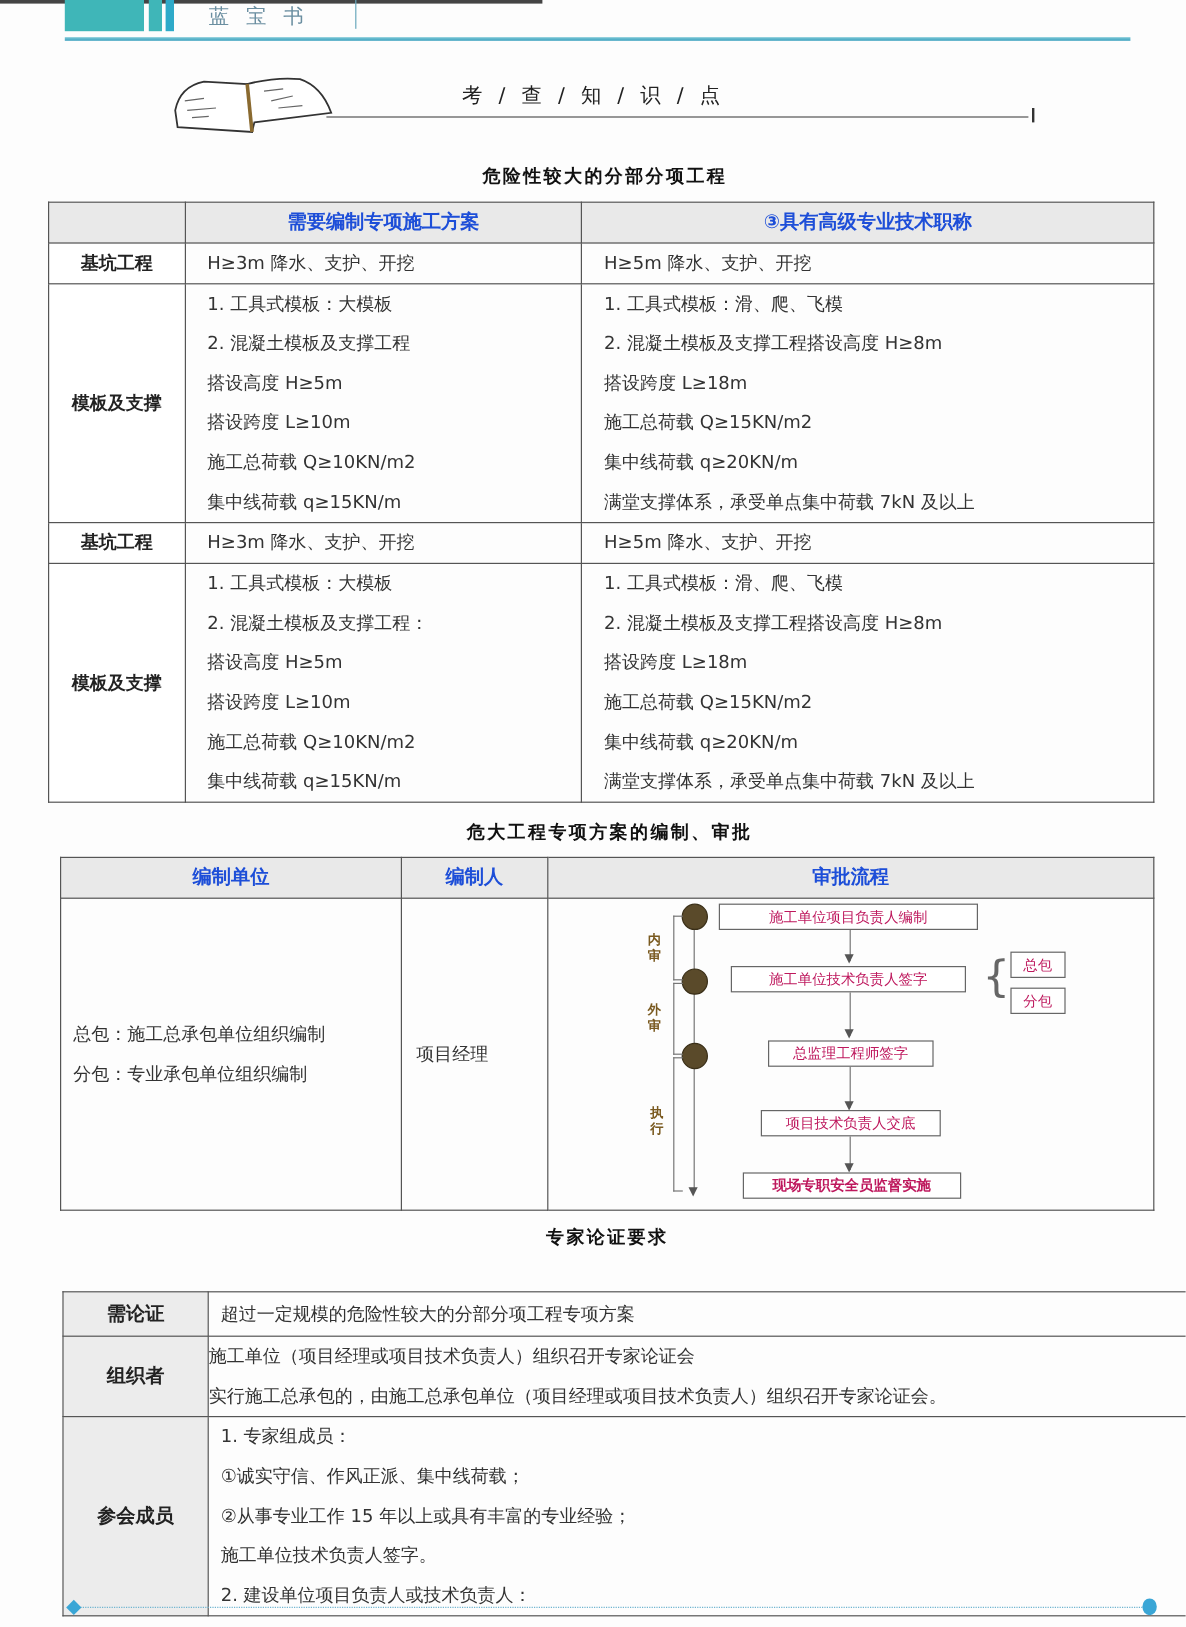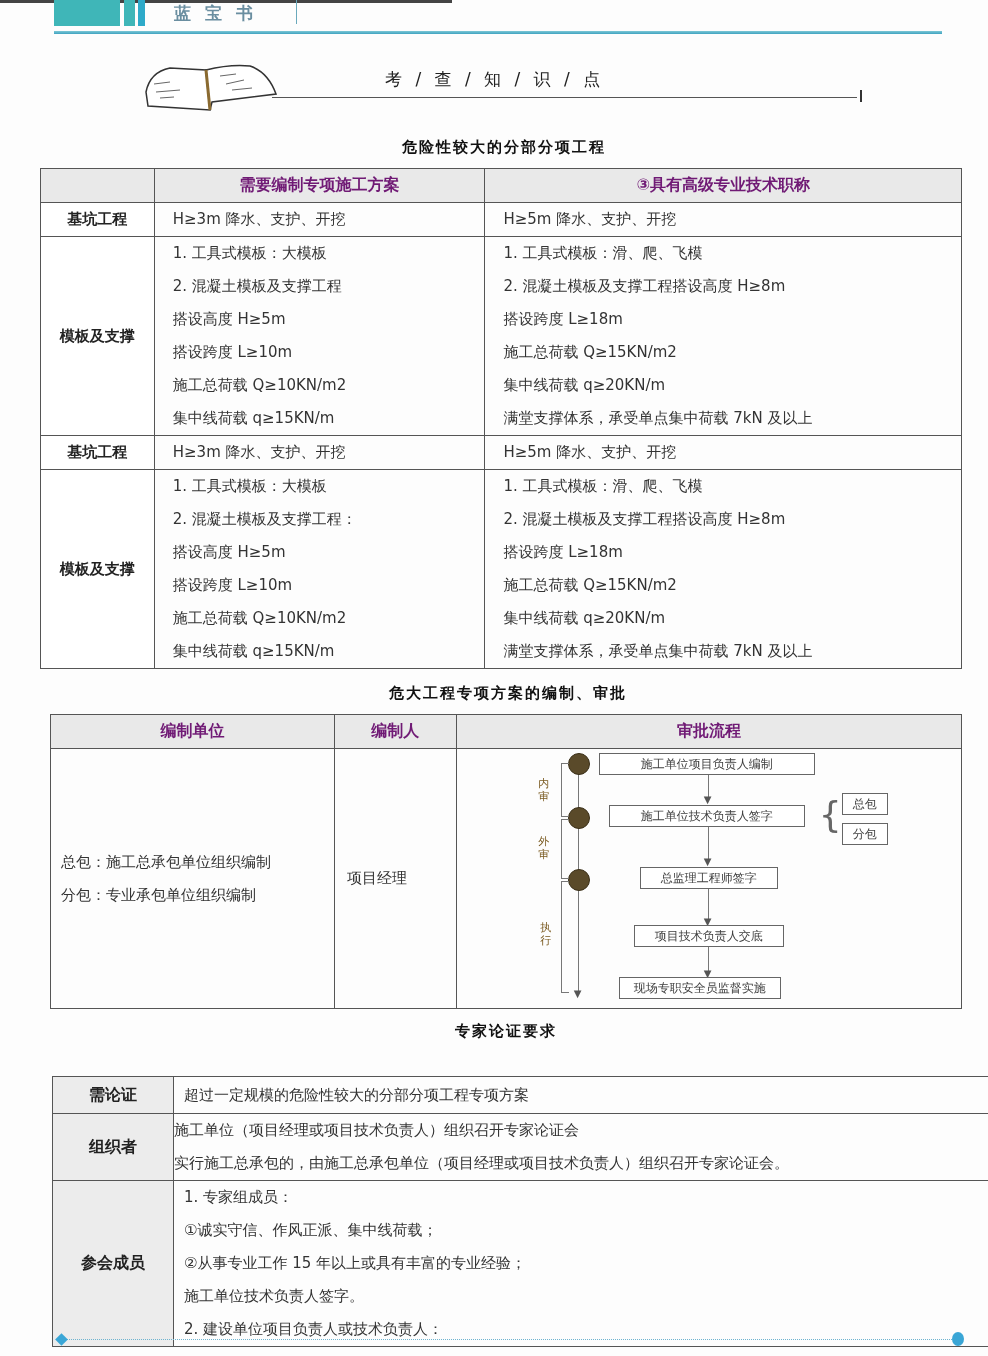--- a/index.html
+++ b/index.html
@@ -3,46 +3,46 @@
 <meta charset="utf-8">
 <style>
   * { box-sizing: border-box; margin: 0; padding: 0; }
   html, body { width: 988px; height: 1356px; background: #fdfdfd; overflow: hidden; }
   body { position: relative; font-family: "DejaVu Sans", "Liberation Sans", sans-serif; color: #333; }
 
   .topbar-dark { position: absolute; left: 0; top: 0; width: 452px; height: 3px; background: #444; }
   .brand-block1 { position: absolute; left: 54px; top: 0; width: 66px; height: 26px; background: #3fb6b8; }
   .brand-block2 { position: absolute; left: 124px; top: 0; width: 11px; height: 26px; background: #3fb6b8; }
   .brand-block3 { position: absolute; left: 138px; top: 0; width: 7px; height: 26px; background: #2eaac9; }
-  .brand-title { position: absolute; left: 174px; top: 2px; font-size: 17px; letter-spacing: 14px; color: #6a8ea0; font-weight: bold; }
+  .brand-title { position: absolute; left: 174px; top: 2px; font-size: 17px; letter-spacing: 14px; color: #6a8ea0; }
   .brand-divider { position: absolute; left: 296px; top: 0; width: 1px; height: 24px; background: #6aa9bc; }
   .header-rule { position: absolute; left: 54px; top: 31px; width: 888px; height: 3px; background: linear-gradient(#7cc7d6, #3fa3c0); }
 
   .kp-book { position: absolute; left: 140px; top: 62px; width: 142px; height: 52px; }
   .kp-title { position: absolute; left: 385px; top: 68px; font-size: 17px; letter-spacing: 4px; color: #222; }
   .kp-rule { position: absolute; left: 272px; top: 97px; width: 585px; height: 1px; background: #555; }
   .kp-tick { position: absolute; left: 860px; top: 90px; width: 2px; height: 12px; background: #333; }
 
   .section-title { position: absolute; width: 988px; text-align: center; font-weight: bold; font-size: 15px; letter-spacing: 2px; color: #111; }
 
   table { position: absolute; border-collapse: collapse; font-size: 15px; color: #333; }
   td, th { border: 1.5px solid #555; }
-  th { background: #e9e9e9; font-weight: bold; font-size: 16px; height: 34px; color: #701a75; }
+  th { background: #e9e9e9; font-weight: bold; font-size: 16px; height: 34px; color: #1d4ed8; }
   .rowhead { background: #fff; font-weight: bold; text-align: center; color: #222; }
   .rowhead-gray { background: #ececec; font-weight: bold; text-align: center; color: #222; }
   .cell { padding-left: 18px; }
   .line { height: 33px; line-height: 33px; white-space: nowrap; }
 
   
   .flow { position: relative; width: 100%; height: 256px; }
-  .fbox { position: absolute; border: 1px solid #666; background: #fff; font-size: 12px; text-align: center; line-height: 20px; color: #404040; }
+  .fbox { position: absolute; border: 1px solid #666; background: #fff; font-size: 12px; text-align: center; line-height: 20px; color: #be185d; }
   .fdot { position: absolute; width: 22px; height: 22px; border-radius: 50%; background: #5a4a2a; border: 1px solid #3a2f18; }
   .fvline { position: absolute; width: 1px; background: #777; }
   .farrow { position: absolute; font-size: 10px; color: #555; line-height: 10px; }
-  .fstage { position: absolute; font-size: 11px; font-weight: normal; color: #7a5a20; width: 14px; line-height: 13px; text-align: center; }
+  .fstage { position: absolute; font-size: 11px; font-weight: bold; color: #7a5a20; width: 14px; line-height: 13px; text-align: right; }
   .fbracket { position: absolute; border: 1px solid #777; border-right: none; width: 8px; }
   .fbrace { position: absolute; font-size: 36px; color: #666; line-height: 36px; }
 
   .footer-line { position: absolute; left: 62px; top: 1339px; width: 896px; border-top: 1px dotted #6fb4d0; }
   .footer-dot-l { position: absolute; left: 57px; top: 1335px; width: 9px; height: 9px; background: #3aa6d6; transform: rotate(45deg); }
   .footer-dot-r { position: absolute; left: 952px; top: 1332px; width: 12px; height: 14px; background: #3aa6d6; border-radius: 50%; }
 </style>
 </head>
 <body>
 
@@ -177,21 +177,21 @@
         <div class="farrow" style="left:247px; top:44px;">▼</div>
         <div class="fbox" style="left:152px; top:54px; width:196px;">施工单位技术负责人签字</div>
         <div class="fvline" style="left:251px; top:76px; height:36px;"></div>
         <div class="farrow" style="left:247px; top:106px;">▼</div>
         <div class="fbox" style="left:183px; top:116px; width:138px;">总监理工程师签字</div>
         <div class="fvline" style="left:251px; top:138px; height:34px;"></div>
         <div class="farrow" style="left:247px; top:166px;">▼</div>
         <div class="fbox" style="left:177px; top:174px; width:150px;">项目技术负责人交底</div>
         <div class="fvline" style="left:251px; top:196px; height:28px;"></div>
         <div class="farrow" style="left:247px; top:218px;">▼</div>
-        <div class="fbox" style="left:162px; top:226px; width:162px;">现场专职安全员监督实施</div>
+        <div class="fbox" style="left:162px; top:226px; width:182px;font-weight:bold;">现场专职安全员监督实施</div>
 
         <div class="fbrace" style="left:362px; top:46px;">{</div>
         <div class="fbox" style="left:385px; top:42px; width:46px;">总包</div>
         <div class="fbox" style="left:385px; top:72px; width:46px;">分包</div>
       </div>
     </td>
   </tr>
 </tbody>
   </table>
 

